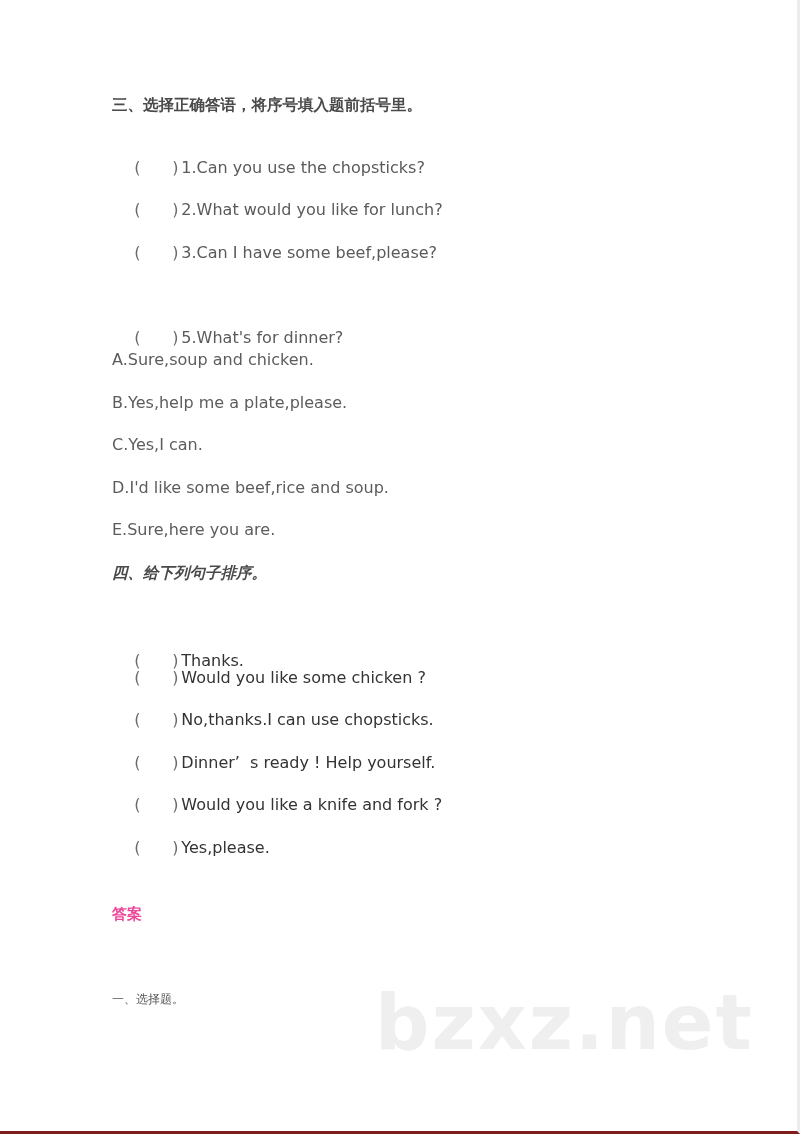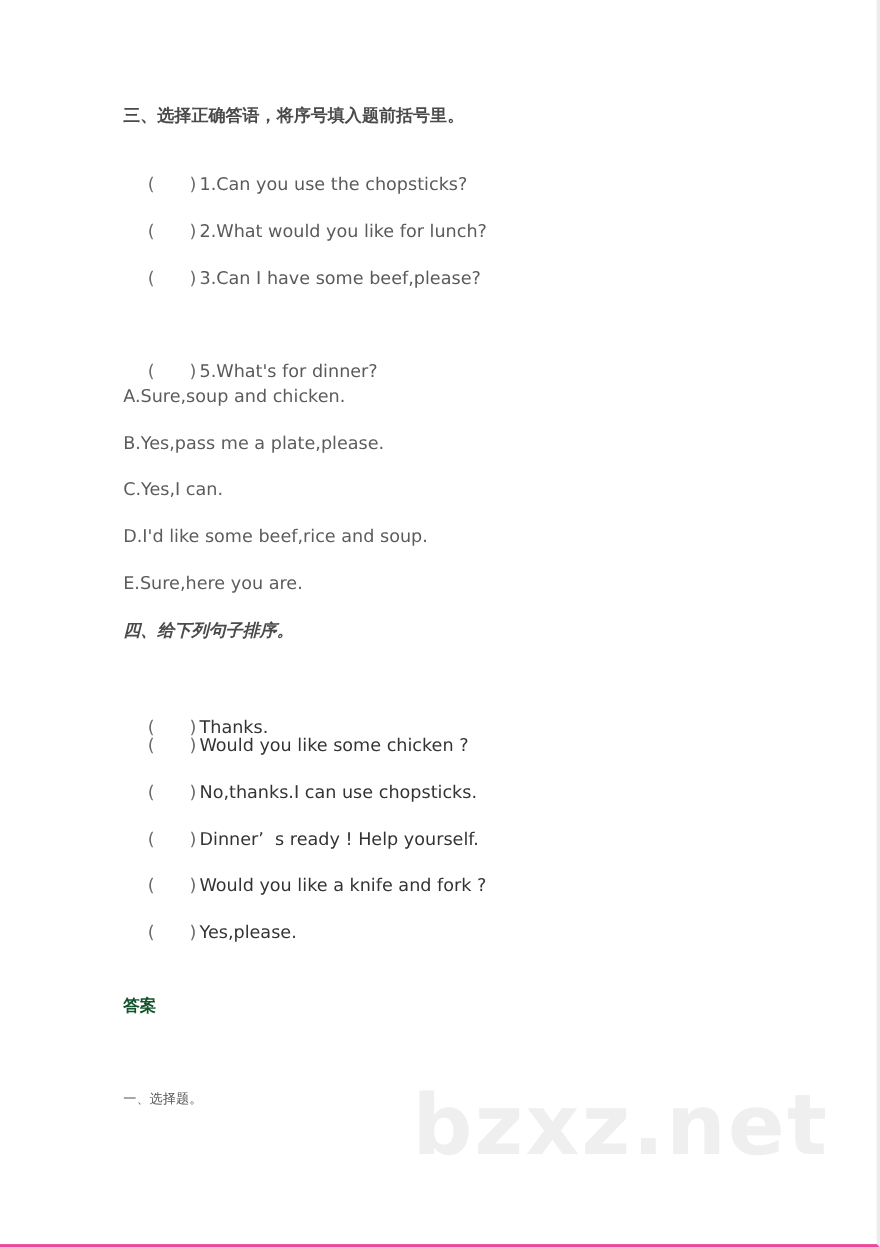--- a/index.html
+++ b/index.html
@@ -14,21 +14,21 @@
       overflow: hidden;
       font-family: "DejaVu Sans", "Liberation Sans", sans-serif;
     }
     .page {
       position: absolute;
       left: 0; top: 0;
       width: 797px;
       height: 1131px;
       background: #ffffff;
       border-right: 3px solid #ececec;
-      border-bottom: 3px solid #ec4899;
+      border-bottom: 3px solid #7f1d1d;
     }
     .line {
       position: absolute;
       left: 112px;
       white-space: pre;
       color: #555555;
       font-size: 16px;
       line-height: 20px;
     }
     .heading {
@@ -55,21 +55,21 @@
       color: #6a6a6a;
     }
     .seq {
       color: #333333;
     }
     .opt {
       color: #5c5c5c;
     }
     .answer-h {
       font-weight: bold;
-      color: #14532d;
+      color: #ec4899;
       font-size: 15px;
     }
     .answer-sub {
       color: #555555;
       font-size: 12px;
     }
     .watermark {
       position: absolute;
       left: 375px;
       top: 983px;
@@ -100,21 +100,21 @@
   <div class="line q" style="top:223px;">
     <span class="paren-open">(</span><span class="gap"></span><span class="paren-close">)</span><span>3.Can I have some beef,please?</span>
   </div>
 
 
   <div class="line q" style="top:308px;">
     <span class="paren-open">(</span><span class="gap"></span><span class="paren-close">)</span><span>5.What's for dinner?</span>
   </div>
 
   <div class="line opt" style="top:350px;">A.Sure,soup and chicken.</div>
-  <div class="line opt" style="top:393px;">B.Yes,pass me a plate,please.</div>
+  <div class="line opt" style="top:393px;">B.Yes,help me a plate,please.</div>
   <div class="line opt" style="top:435px;">C.Yes,I can.</div>
   <div class="line opt" style="top:478px;">D.I'd like some beef,rice and soup.</div>
   <div class="line opt" style="top:520px;">E.Sure,here you are.</div>
 
   <div class="line heading" style="top:563px;font-style:italic;">四、给下列句子排序。</div>
 
   <div class="line q seq" style="top:631px;">
     <span class="paren-open">(</span><span class="gap"></span><span class="paren-close">)</span><span>Thanks.</span>
   </div>
 

